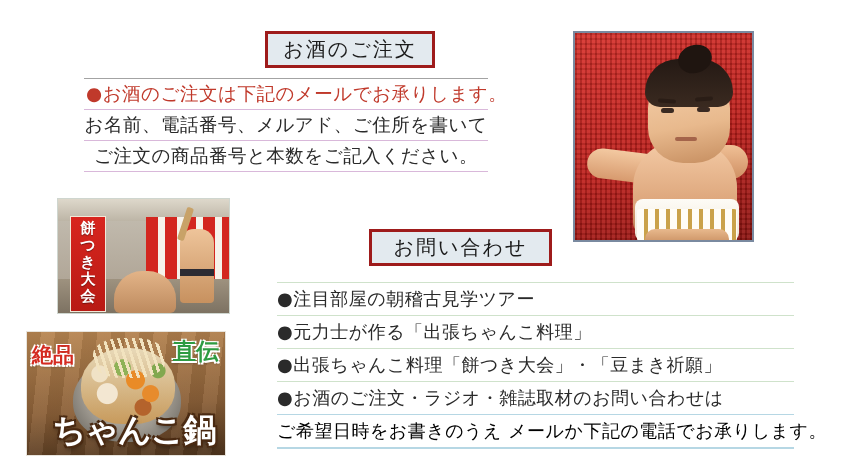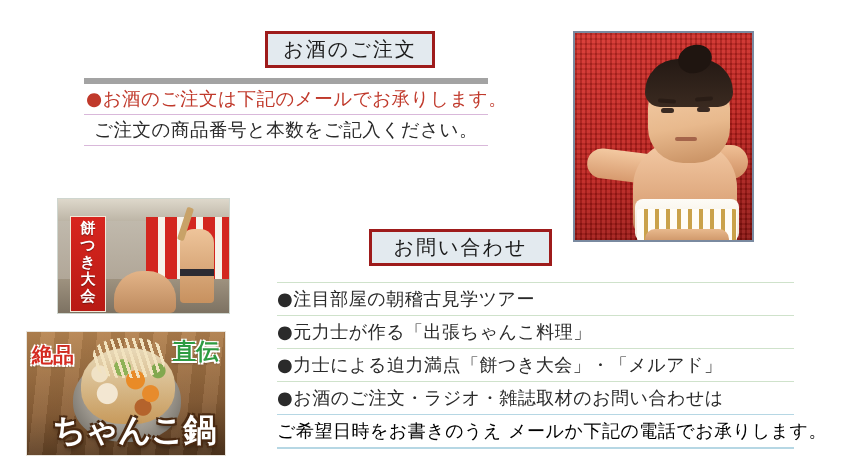--- a/index.html
+++ b/index.html
@@ -53,21 +53,21 @@
   #order-block .rule-line {
     font-size: 18.5px;
     line-height: 30px;
     height: 30px;
     text-align: center;
     white-space: nowrap;
     border-bottom: 1px solid #d9b8da;
     letter-spacing: 0.5px;
   }
   #order-block .top-rule {
-    border-top: 6px solid #a3a3a3;
+    border-top: 1px solid #a3a3a3;
   }
   #order-block .accent {
     color: #c0392b;
     text-align: left;
     padding-left: 2px;
   }
 
   
   #contact-block {
     position: absolute;
@@ -369,35 +369,38 @@
 </head>
 <body>
 
 <div class="heading-box" id="order-heading">お酒のご注文</div>
 
 <div id="order-block">
   <div class="rule-line top-rule accent">
     <span>●</span><span>お酒のご注文は下記のメールでお承りします。</span>
   </div>
   <div class="rule-line">
+    <span>お名前、電話番号、メルアド、ご住所を書いて</span>
+  </div>
+  <div class="rule-line">
     <span>ご注文の商品番号と本数をご記入ください。</span>
   </div>
 </div>
 
 <div class="heading-box" id="contact-heading">お問い合わせ</div>
 
 <div id="contact-block">
   <div class="rule-line top-rule">
     <span>●</span><span>注目部屋の朝稽古見学ツアー</span>
   </div>
   <div class="rule-line">
     <span>●</span><span>元力士が作る「出張ちゃんこ料理」</span>
   </div>
   <div class="rule-line">
-    <span>●</span><span>力士による迫力満点「餅つき大会」・「メルアド」</span>
+    <span>●</span><span>出張ちゃんこ料理「餅つき大会」・「豆まき祈願」</span>
   </div>
   <div class="rule-line pre-accent">
     <span>●</span><span>お酒のご注文・ラジオ・雑誌取材のお問い合わせは</span>
   </div>
   <div class="rule-line accent">
     <span>ご希望日時をお書きのうえ メールか下記の電話でお承りします。</span>
   </div>
 </div>
 
 <div class="photo" id="photo-sumo">

